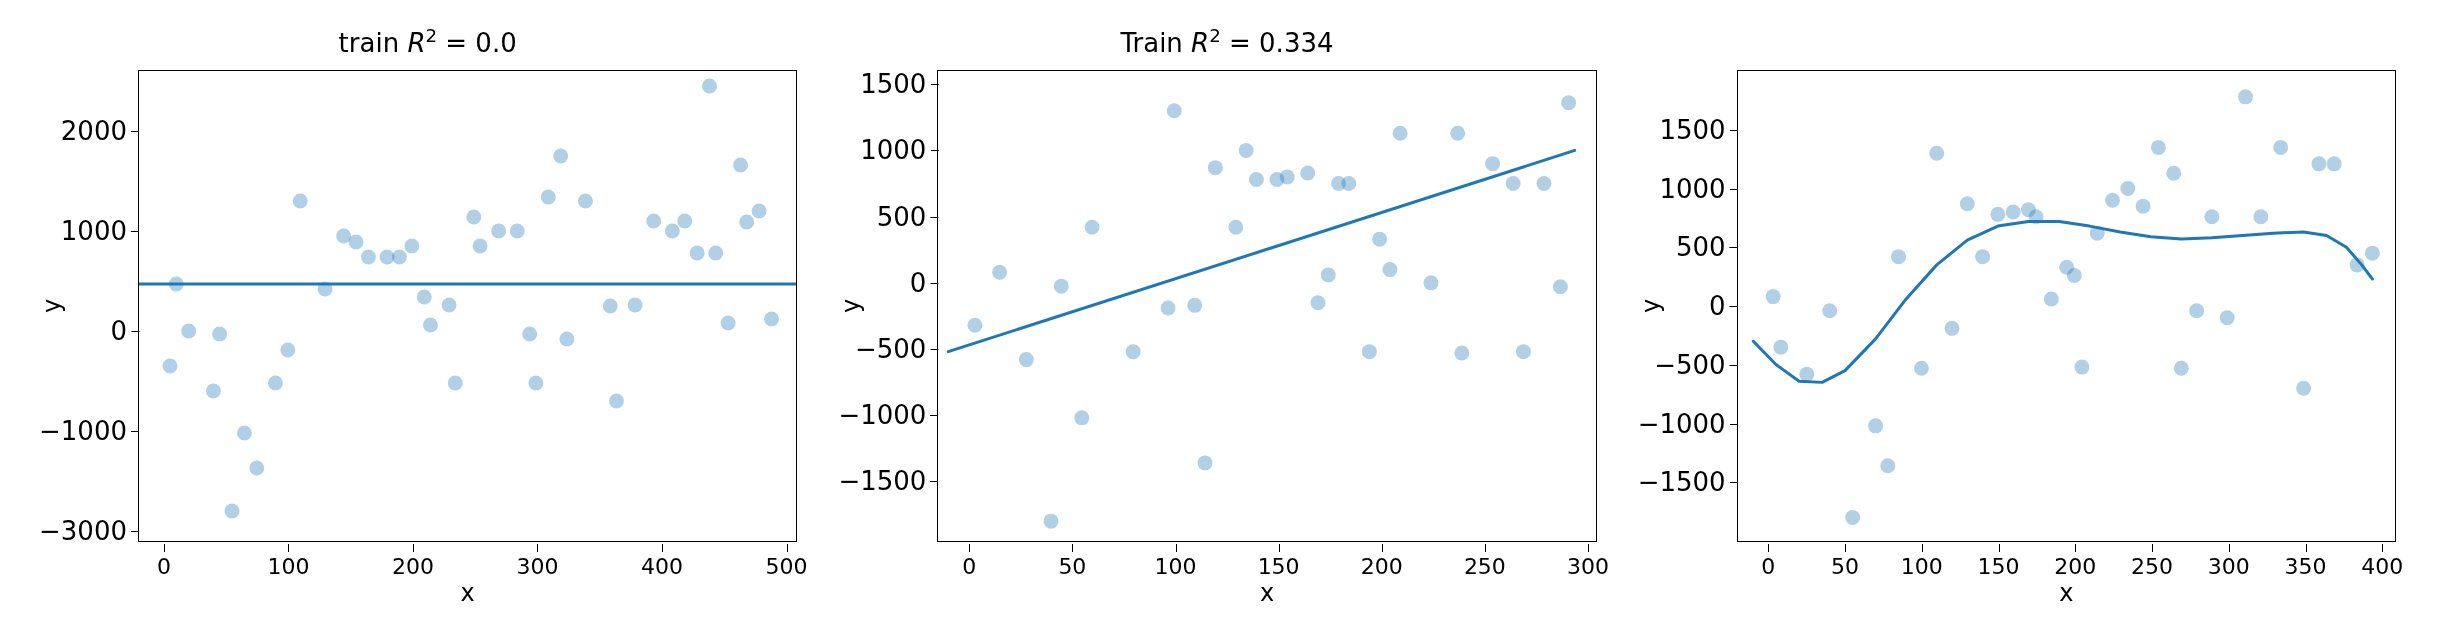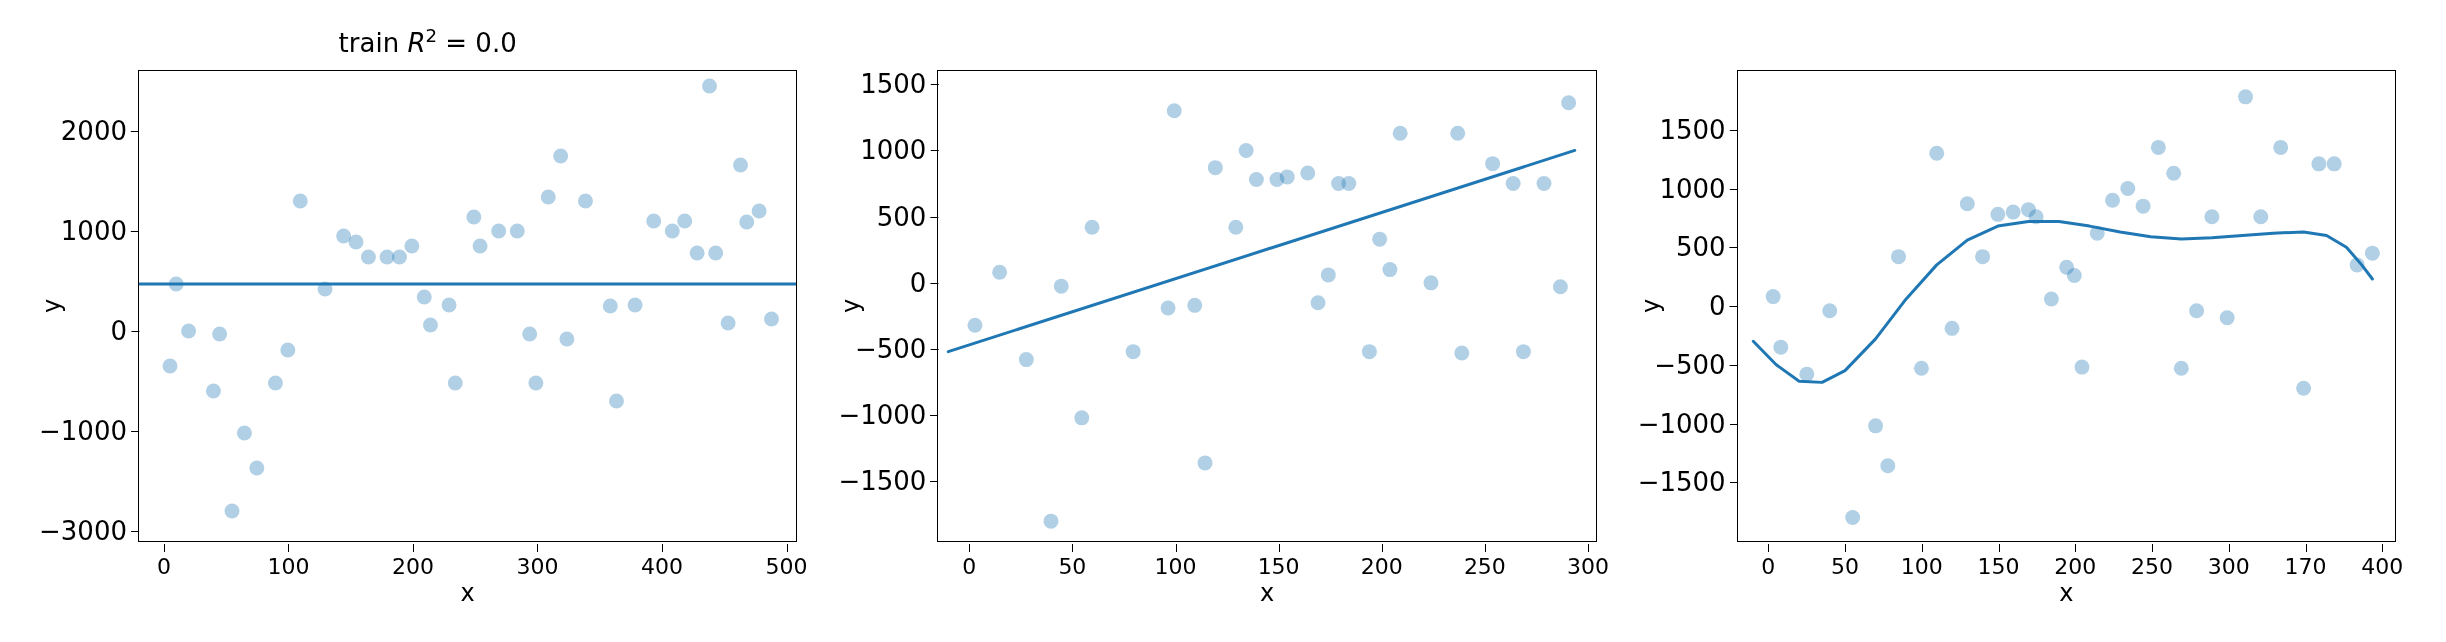--- a/index.html
+++ b/index.html
@@ -175,20 +175,23 @@
         <div class="ytick" style="top: 460px;"><span class="tickmark"></span><span>−3000</span></div>
         <div class="ytick" style="top: 360px;"><span class="tickmark"></span><span>−1000</span></div>
         <div class="ytick" style="top: 260px;"><span class="tickmark"></span><span>0</span></div>
         <div class="ytick" style="top: 160px;"><span class="tickmark"></span><span>1000</span></div>
         <div class="ytick" style="top: 60px;"><span class="tickmark"></span><span>2000</span></div>
       </div>
     <div class="xlabel">x</div>
   </div>
 
   <div class="panel">
+    <div class="title">
+      <span>Train </span><span class="var">R</span><sup>2</sup><span> = 0.334</span>
+    </div>
     <div class="ylabel">y</div>
     <div class="plot-area" id="plot1">
       <svg class="overlay" id="svg1" preserveAspectRatio="none" viewBox="0 0 660 470">
           <circle cx="37.125" cy="254.19718309859155" r="7.5" class="pt"></circle>
           <circle cx="61.875" cy="201.23943661971828" r="7.5" class="pt"></circle>
           <circle cx="88.6875" cy="288.6197183098592" r="7.5" class="pt"></circle>
           <circle cx="113.4375" cy="450.14084507042253" r="7.5" class="pt"></circle>
           <circle cx="123.75" cy="215.1408450704225" r="7.5" class="pt"></circle>
           <circle cx="144.375" cy="346.8732394366197" r="7.5" class="pt"></circle>
           <circle cx="154.6875" cy="156.22535211267603" r="7.5" class="pt"></circle>
@@ -286,21 +289,21 @@
           <circle cx="636.9767441860465" cy="182.125" r="7.5" class="pt"></circle>
           <path d="M 15.348837209302326 270.25 L 38.372093023255815 293.75 L 61.395348837209305 310.2 L 84.4186046511628 311.375 L 107.44186046511629 299.625 L 138.13953488372093 267.9 L 168.8372093023256 227.95 L 199.53488372093022 193.875 L 230.2325581395349 169.2 L 260.9302325581395 155.09999999999997 L 291.6279069767442 150.39999999999998 L 322.3255813953488 150.39999999999998 L 353.0232558139535 155.09999999999997 L 383.72093023255815 160.97500000000002 L 414.4186046511628 165.675 L 445.1162790697674 168.02500000000003 L 475.8139534883721 166.84999999999997 L 506.51162790697674 164.5 L 537.2093023255813 162.14999999999998 L 567.9069767441861 160.97500000000002 L 590.9302325581396 164.5 L 610.8837209302326 176.25 L 626.232558139535 193.875 L 636.9767441860465 207.97500000000002" class="fitline"></path>
         </svg>
     <div class="xtick" style="left: 30.6977px;"><span class="tickmark"></span><span>0</span></div>
         <div class="xtick" style="left: 107.442px;"><span class="tickmark"></span><span>50</span></div>
         <div class="xtick" style="left: 184.186px;"><span class="tickmark"></span><span>100</span></div>
         <div class="xtick" style="left: 260.93px;"><span class="tickmark"></span><span>150</span></div>
         <div class="xtick" style="left: 337.674px;"><span class="tickmark"></span><span>200</span></div>
         <div class="xtick" style="left: 414.419px;"><span class="tickmark"></span><span>250</span></div>
         <div class="xtick" style="left: 491.163px;"><span class="tickmark"></span><span>300</span></div>
-        <div class="xtick" style="left: 567.907px;"><span class="tickmark"></span><span>170</span></div>
+        <div class="xtick" style="left: 567.907px;"><span class="tickmark"></span><span>350</span></div>
         <div class="xtick" style="left: 644.651px;"><span class="tickmark"></span><span>400</span></div>
         <div class="ytick" style="top: 411.25px;"><span class="tickmark"></span><span>−1500</span></div>
         <div class="ytick" style="top: 352.5px;"><span class="tickmark"></span><span>−1000</span></div>
         <div class="ytick" style="top: 293.75px;"><span class="tickmark"></span><span>−500</span></div>
         <div class="ytick" style="top: 235px;"><span class="tickmark"></span><span>0</span></div>
         <div class="ytick" style="top: 176.25px;"><span class="tickmark"></span><span>500</span></div>
         <div class="ytick" style="top: 117.5px;"><span class="tickmark"></span><span>1000</span></div>
         <div class="ytick" style="top: 58.75px;"><span class="tickmark"></span><span>1500</span></div>
       </div>
     <div class="xlabel">x</div>

